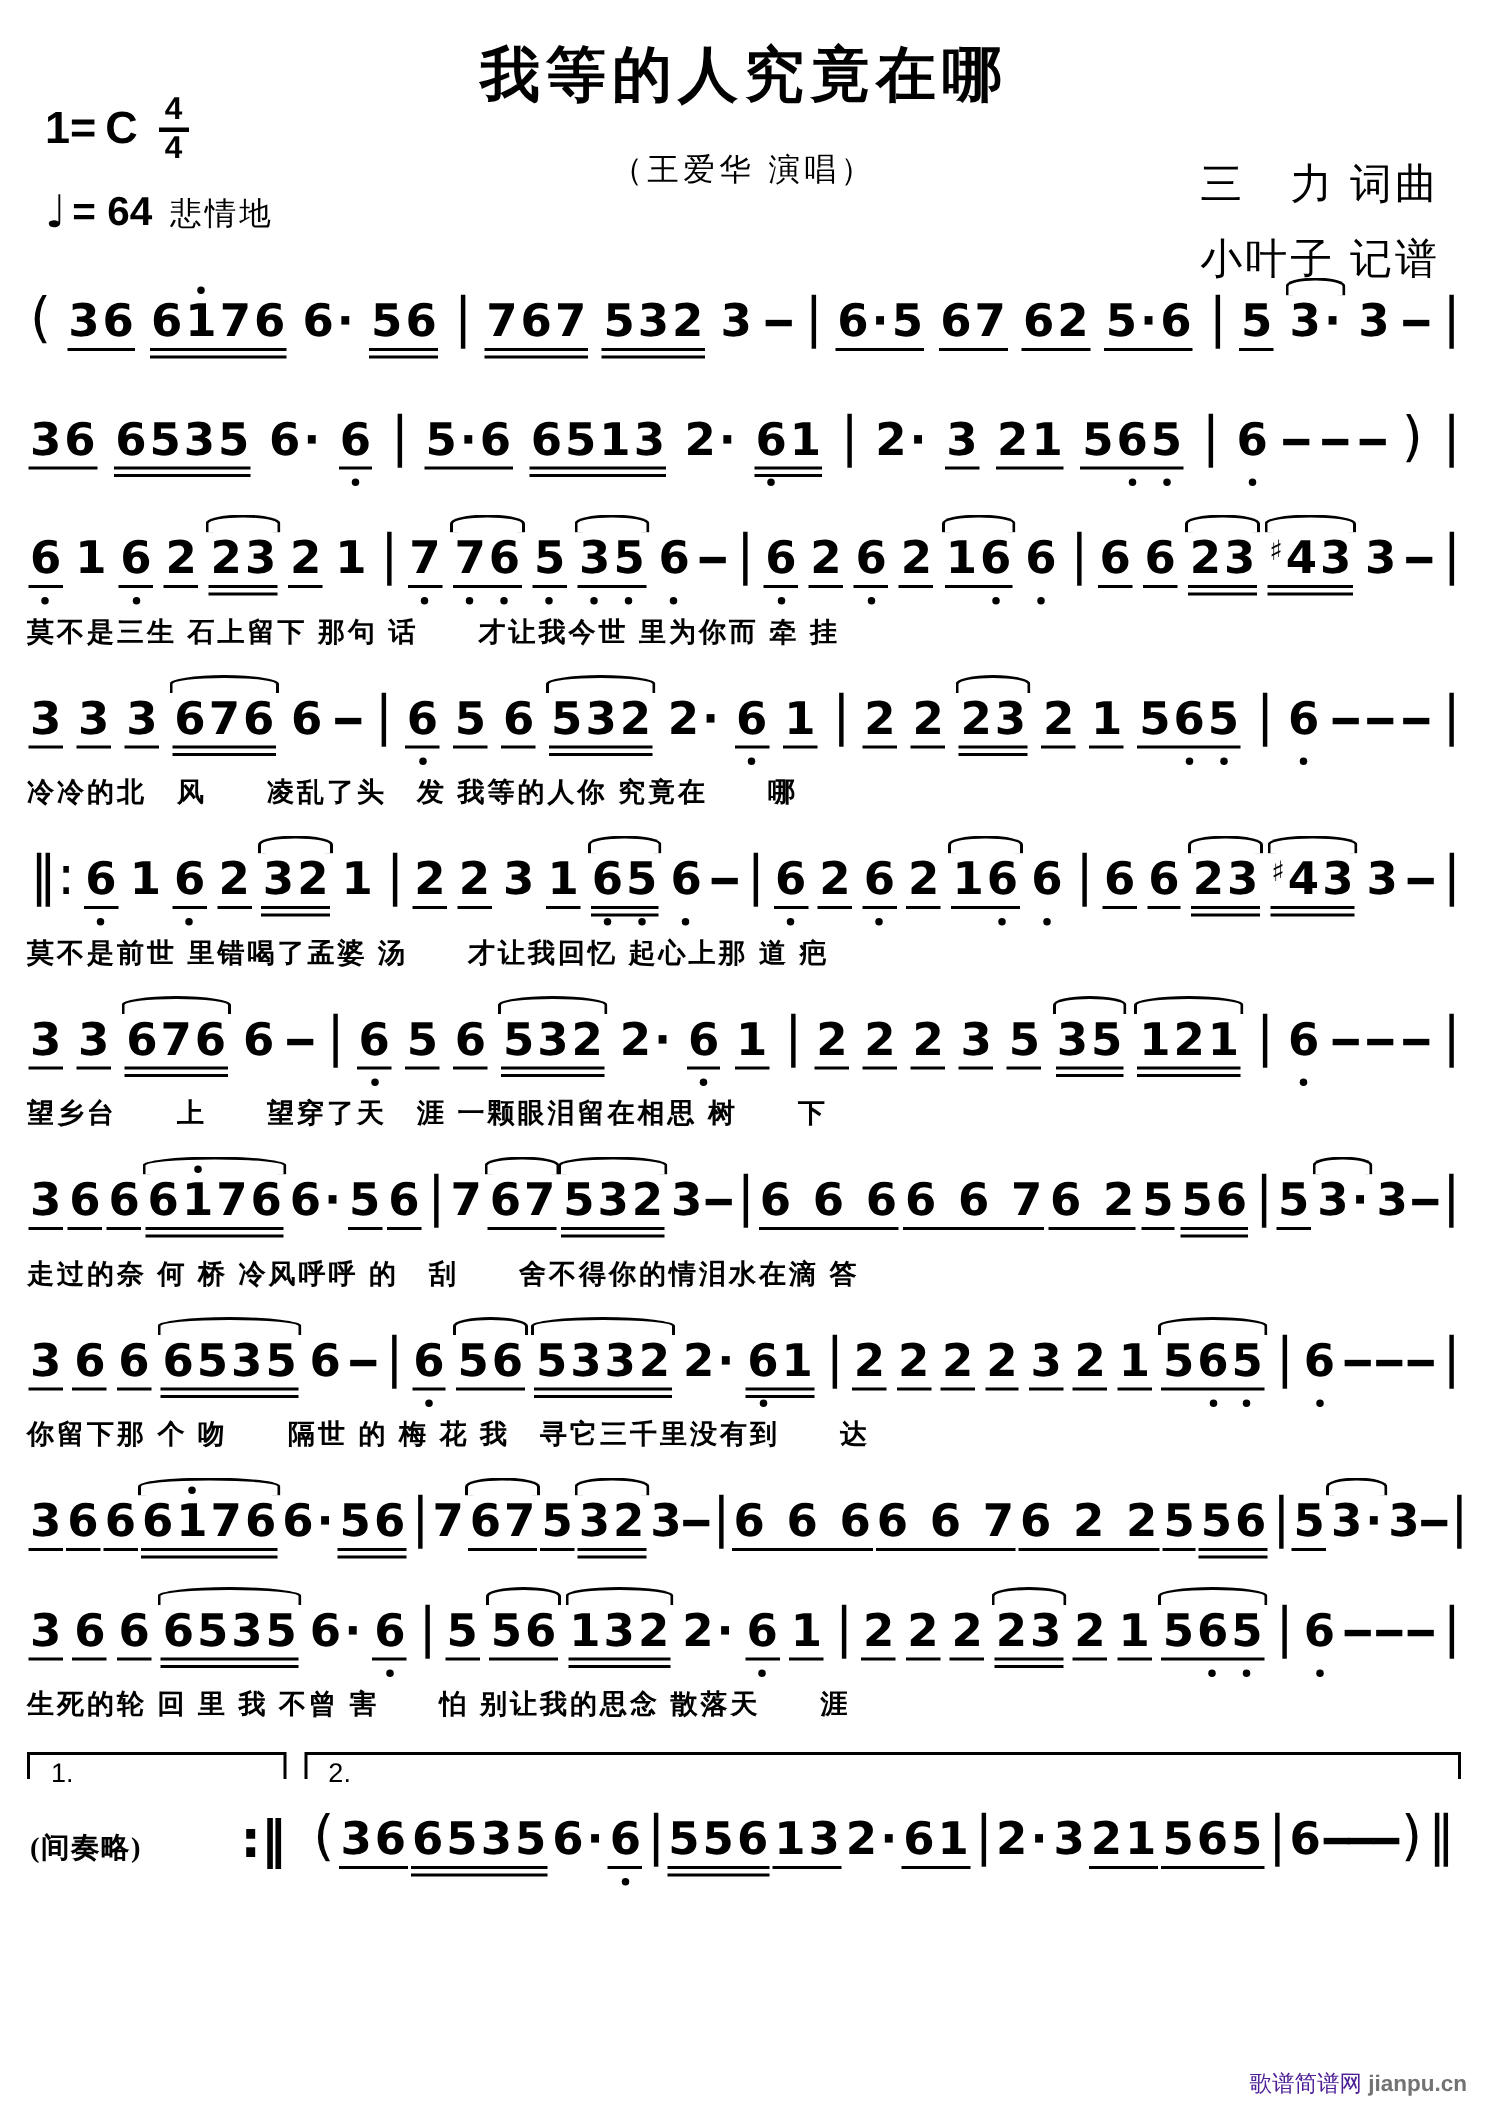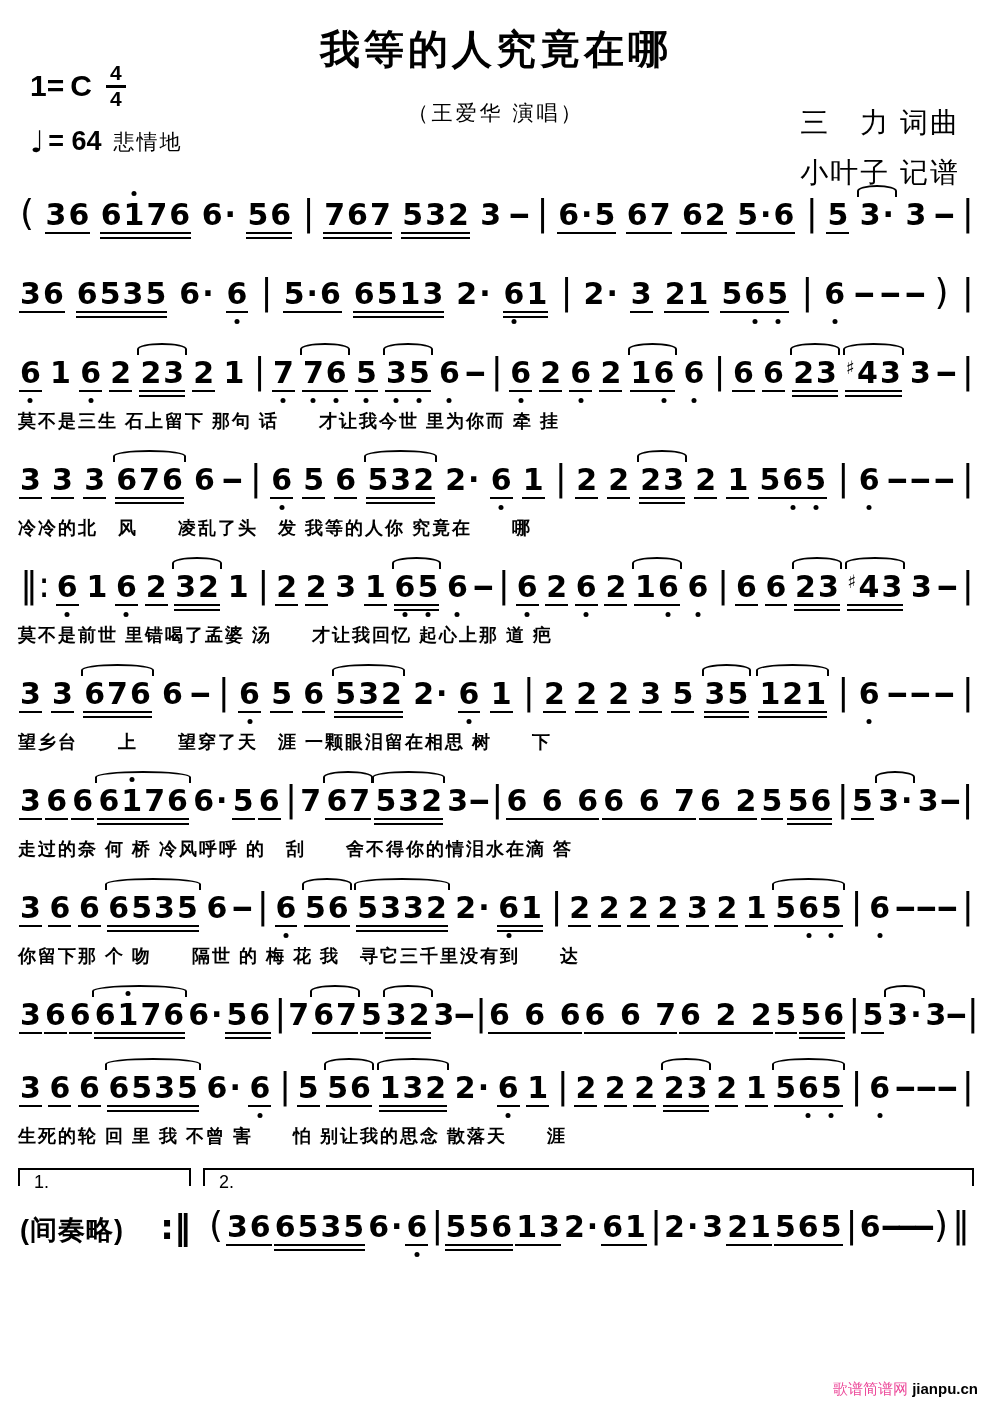--- a/index.html
+++ b/index.html
@@ -44,25 +44,25 @@
 
   
   .volta-row{display:flex;padding:6px 18px 0;gap:12px;margin-top:4px;}
   .volta{position:relative;border-top:2px solid #000;}
   .volta::before{content:"";position:absolute;left:0;top:0;width:2px;height:16px;background:#000;}
   .volta::after{content:"";position:absolute;right:0;top:0;width:2px;height:16px;background:#000;}
   .volta.first{width:200px;}
   .volta.second{flex:1;}
   .vlabel{font-size:18px;padding:2px 0 0 16px;}
   .v1content{display:flex;align-items:baseline;justify-content:space-between;padding:14px 0 8px 2px;}
-  .interlude{font-size:27px;font-weight:bold;letter-spacing:1px;}
+  .interlude{font-size:19px;font-weight:bold;letter-spacing:1px;font-family:Liberation Serif, serif;}
   .rpt{font-size:34px;font-weight:bold;font-family:"DejaVu Sans",sans-serif;}
   .volta.second .notes-row{padding:14px 4px 20px 4px;}
   .watermark{position:absolute;right:14px;bottom:8px;font-size:15px;}
-  .wm-site{color:#ec4899;}
+  .wm-site{color:#4c1d95;}
   .wm-url{font-weight:bold;}
 </style>
 </head>
 <body>
 
 <div class="header">
   <div class="title">我等的人究竟在哪</div>
   <div class="subtitle">（王爱华 演唱）</div>
   <div class="keyblock">
     <div class="keyrow">
@@ -426,14 +426,14 @@
         <span class="tok dash"><span class="ch">-</span></span>
         <span class="tok dash"><span class="ch">-</span></span>
         <span class="tok paren"><span class="ch">)</span></span>
         <span class="tok bar"><span class="ch">‖</span></span>
       </div>
   </div>
 </div>
 
 <div class="watermark">
   <span class="wm-site">歌谱简谱网</span>
-  <span class="wm-url" id="wm-url" style="color: #000000;">jianpu.cn</span>
+  <span class="wm-url" id="wm-url" style="color: #737373;">jianpu.cn</span>
 </div>
 
 </body></html>

